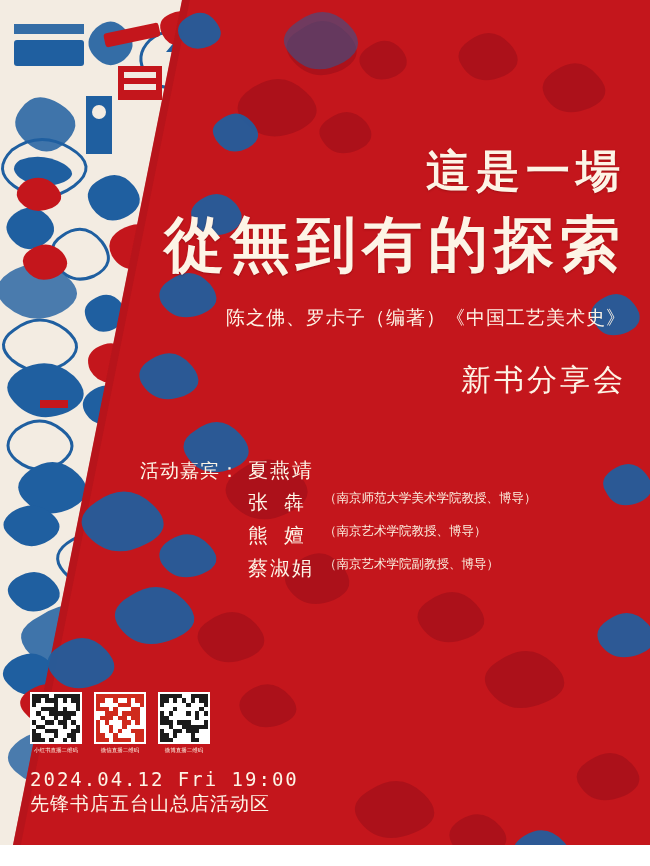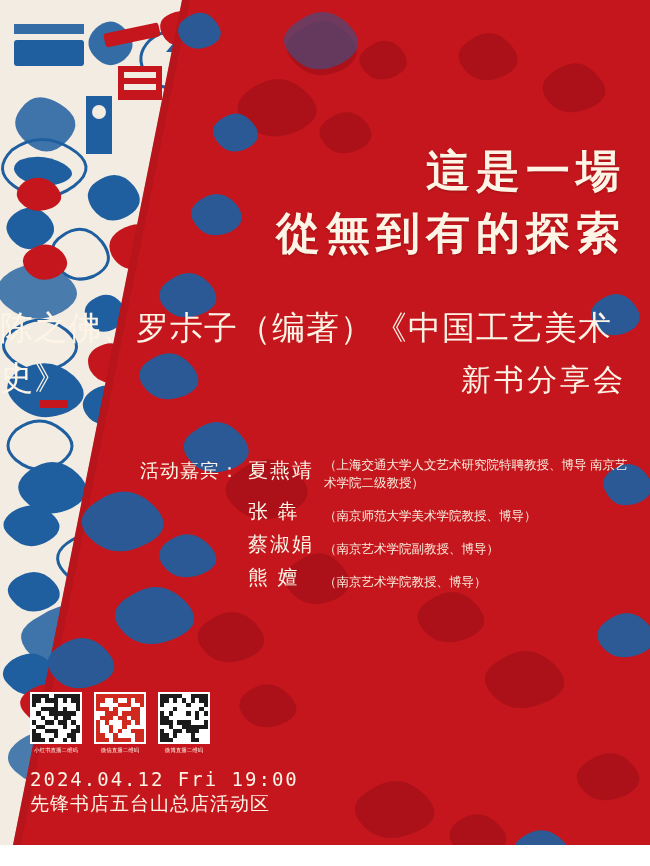--- a/index.html
+++ b/index.html
@@ -51,29 +51,29 @@
     top: 140px;
     text-align: right;
     font-family: "DejaVu Serif", "Liberation Serif", serif;
     font-weight: bold;
     letter-spacing: 6px;
     line-height: 1.42;
     color: #fdf4e6;
     text-shadow: 0 1px 2px rgba(90,5,10,0.35);
   }
   .headline .l1 { font-size: 44px; display: block; }
-  .headline .l2 { font-size: 44px; display: block; }
+  .headline .l2 { font-size: 60px; display: block; }
 
   .subline {
     position: absolute;
     right: 24px;
     top: 303px;
-    text-align: left;
+    text-align: center;
     font-family: "DejaVu Serif", "Liberation Serif", serif;
-    font-size: 33px;
+    font-size: 19px;
     letter-spacing: 1px;
     color: #fdf4e6;
     line-height: 1.5;
   }
 
   .event-type {
     position: absolute;
     right: 24px;
     top: 360px;
     text-align: center;
@@ -95,27 +95,27 @@
   .guest-heading {
     position: absolute;
     left: 0;
     top: 2px;
     font-size: 19px;
     letter-spacing: 1px;
     font-family: "DejaVu Serif", "Liberation Serif", serif;
   }
   .guest-row {
     display: flex;
-    align-items: flex-end;
+    align-items: flex-start;
     margin-bottom: 6px;
     padding-left: 108px;
   }
   .guest-name {
     font-size: 20px;
-    font-family: Liberation Sans, sans-serif;
+    font-family: Liberation Mono, monospace;
     letter-spacing: 2px;
     min-width: 76px;
     display: inline-block;
   }
   .guest-affil {
     font-size: 12.5px;
     line-height: 1.45;
     letter-spacing: 0px;
     font-family: "Liberation Sans", sans-serif;
     color: #fbeede;
@@ -287,37 +287,35 @@
 
     <div class="subline">陈之佛、罗尗子（编著）《中国工艺美术史》</div>
 
     <div class="event-type">新书分享会</div>
 
     <div class="guests">
       <div class="guest-heading">活动嘉宾：</div>
 
       <div class="guest-row first">
         <span class="guest-name">夏燕靖</span>
-        <span class="guest-affil">（上海交通大学人文艺术研究院特聘教授、博导
-南京艺术学院二级教授）</span>
       </div>
 
       <div class="guest-row">
         <span class="guest-name">张  犇</span>
         <span class="guest-affil">（南京师范大学美术学院教授、博导）</span>
       </div>
 
       <div class="guest-row">
+        <span class="guest-name">熊  嬗</span>
+        <span class="guest-affil">（南京艺术学院教授、博导）</span>
+      </div>
+
+      <div class="guest-row">
         <span class="guest-name">蔡淑娟</span>
         <span class="guest-affil">（南京艺术学院副教授、博导）</span>
-      </div>
-
-      <div class="guest-row">
-        <span class="guest-name">熊  嬗</span>
-        <span class="guest-affil">（南京艺术学院教授、博导）</span>
       </div>
     </div>
 
     <div class="qr-strip">
       <div class="qr-item">
         <div class="qr-box">
           <div class="qr-grid">
               <i class="on"></i>
               <i class="on"></i>
               <i class="on"></i>

